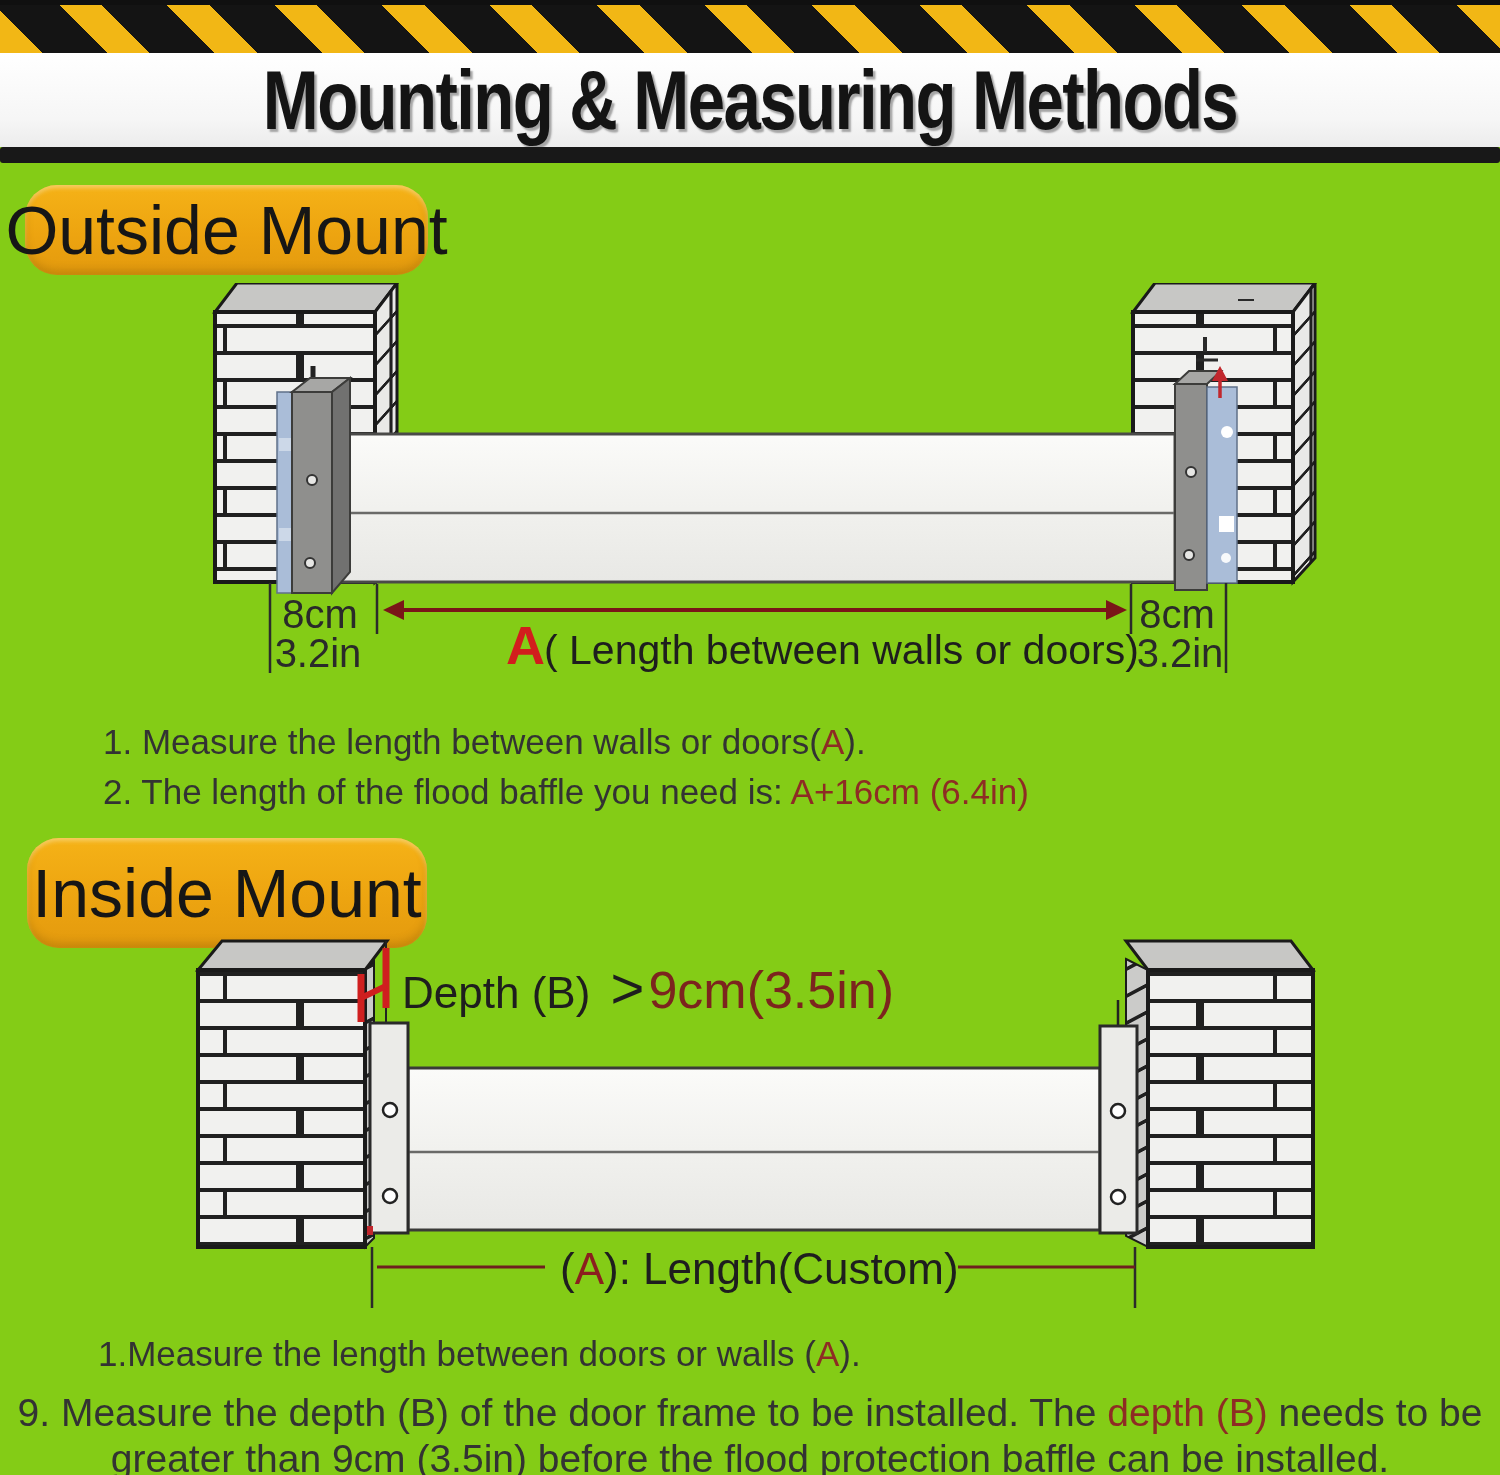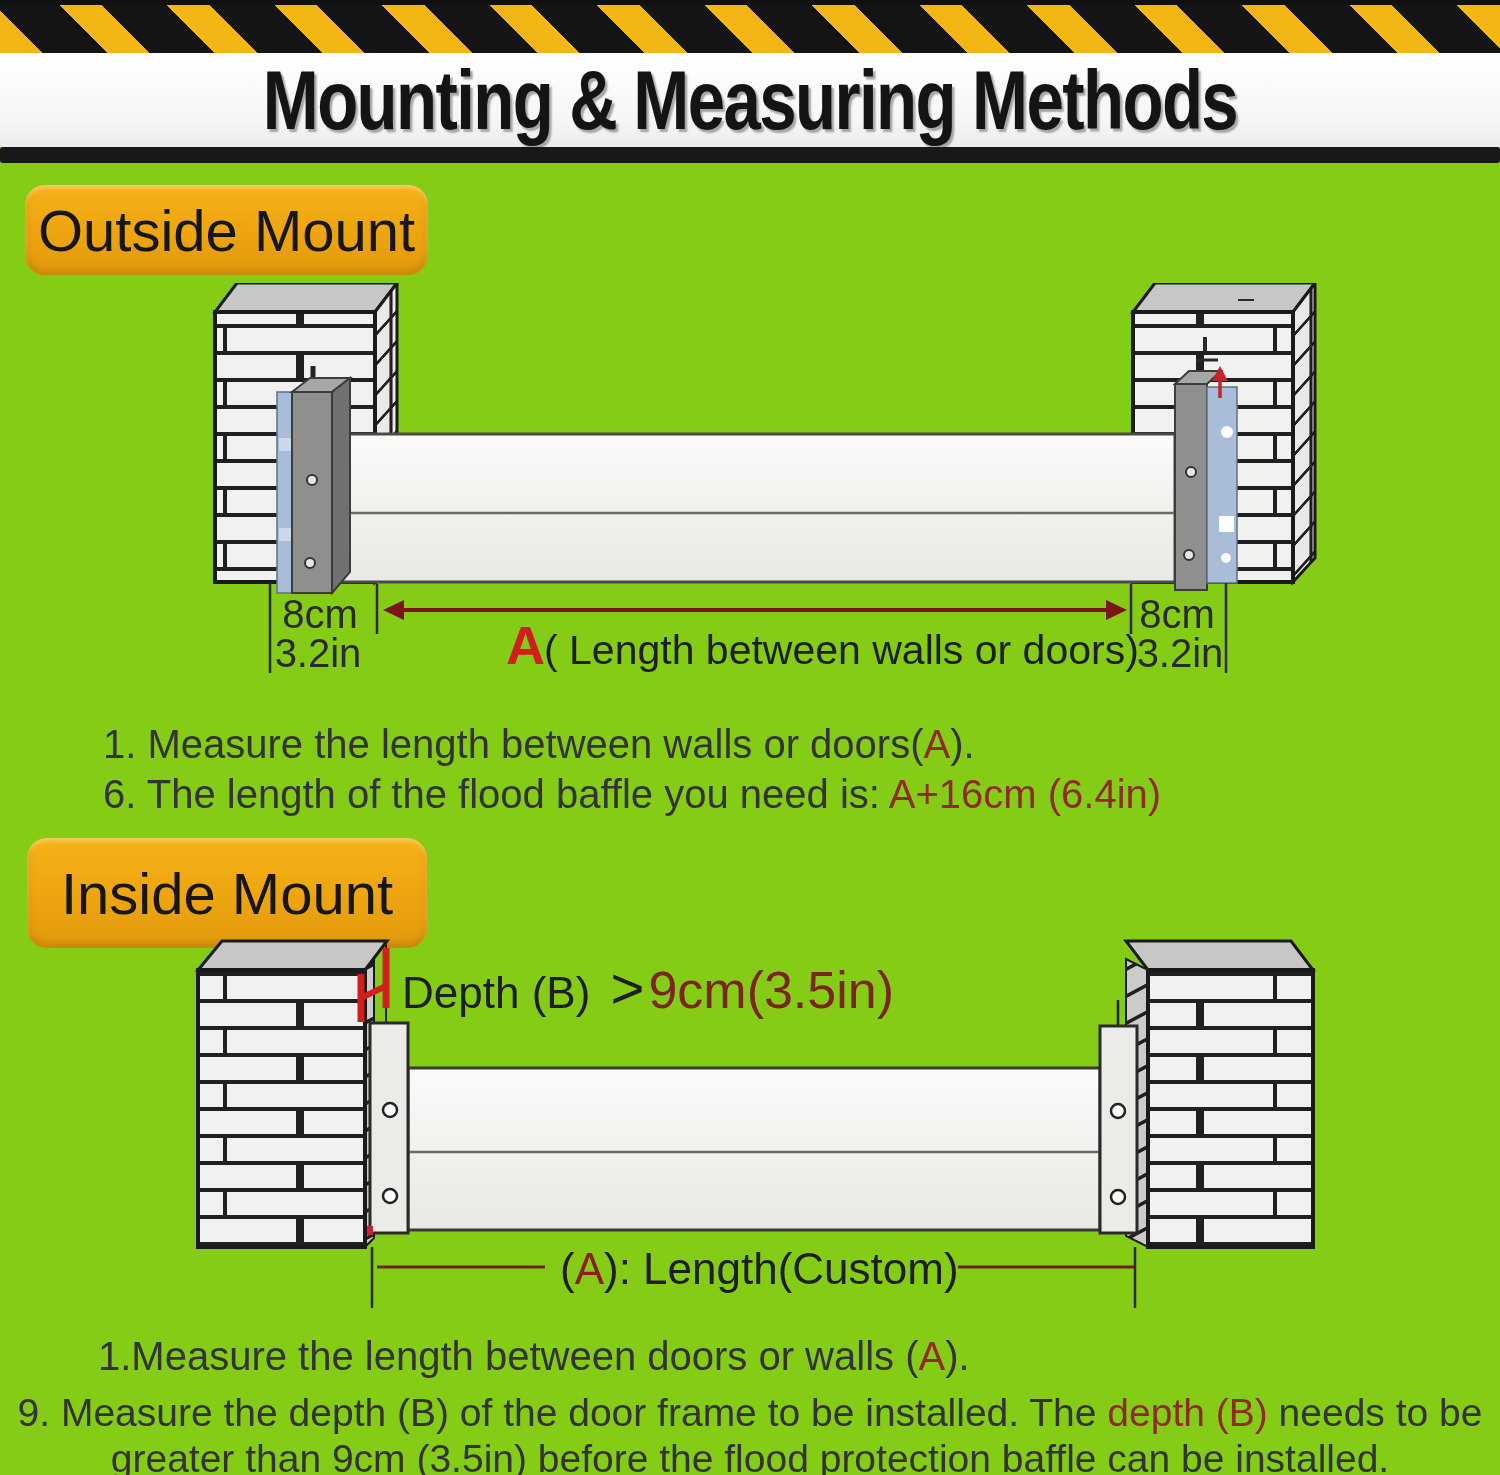--- a/index.html
+++ b/index.html
@@ -10,29 +10,29 @@
         background:repeating-linear-gradient(45deg,#f2b715 0 30px,#141414 30px 76px);}
   .title-band{position:absolute;top:53px;left:0;width:1500px;height:94px;
         background:linear-gradient(180deg,#ffffff 0%,#f6f6f6 70%,#ececec 100%);
         display:flex;align-items:center;justify-content:center;}
   .title-band span{display:inline-block;font-size:84px;font-weight:bold;letter-spacing:-2px;
         transform:scaleX(0.8);color:#141414;white-space:nowrap;
         text-shadow:3px 3px 2px #a5a5a5;}
   .divider-bar{position:absolute;top:147px;left:0;width:1500px;height:16px;background:#181818;border-radius:3px;}
   
   .badge{position:absolute;background:linear-gradient(180deg,#f5b217 0%,#eda410 55%,#e39a0e 100%);
-        border-radius:20px;display:flex;align-items:center;justify-content:center;
-        color:#161616;font-size:58px;white-space:nowrap;
+        border-radius:32px;display:flex;align-items:center;justify-content:center;
+        color:#161616;font-size:68px;white-space:nowrap;
         box-shadow:inset 0 -5px 8px rgba(130,85,0,.30), inset 0 3px 4px rgba(255,235,170,.55);}
   .badge-outside{left:25px;top:185px;width:403px;height:90px;}
   .badge-inside{left:27px;top:838px;width:400px;height:110px;}
   
   .diagram{position:absolute;left:0;}
   
-  .step{position:absolute;font-size:40px;color:#333;white-space:nowrap;}
+  .step{position:absolute;font-size:35px;color:#333;white-space:nowrap;}
   .step-wrap{white-space:normal;}
   .hl{color:#8e2c24;}
 </style>
 </head>
 <body>
 
 <div class="page">
 
   <div class="tape"></div>
   <div class="title-band">
@@ -135,21 +135,21 @@
     <text x="1177" y="628" text-anchor="middle" font-size="40" fill="#2a2a2a">8cm</text>
     <text x="1180" y="667" text-anchor="middle" font-size="40" fill="#2a2a2a">3.2in</text>
     <text x="506" y="664" font-size="54" font-weight="bold" fill="#d21d1d">A</text>
     <text x="544" y="664" font-size="41" fill="#1e1e1e">( Length between walls or doors)</text>
   </svg>
 
   <div class="step" style="left:103px;top:722px">
     <span>1. Measure the length between walls or doors(</span><span class="hl">A</span><span>).</span>
   </div>
   <div class="step" style="left:103px;top:772px">
-    <span>6. The length of the flood baffle you need is: </span><span class="hl">A+16cm (6.4in)</span>
+    <span>2. The length of the flood baffle you need is: </span><span class="hl">A+16cm (6.4in)</span>
   </div>
 
   <svg class="diagram" style="top:930px" width="1500" height="400" viewBox="0 930 1500 400" font-family="Liberation Sans, sans-serif">
     <defs>
       <linearGradient id="gBafB" x1="0" y1="0" x2="0" y2="1">
         <stop offset="0" stop-color="#fbfbf9"></stop>
           <stop offset="0.55" stop-color="#f0f0ed"></stop>
           <stop offset="1" stop-color="#e8e8e5"></stop>
       </linearGradient>
       <pattern id="brickB" width="150" height="54" patternUnits="userSpaceOnUse">

